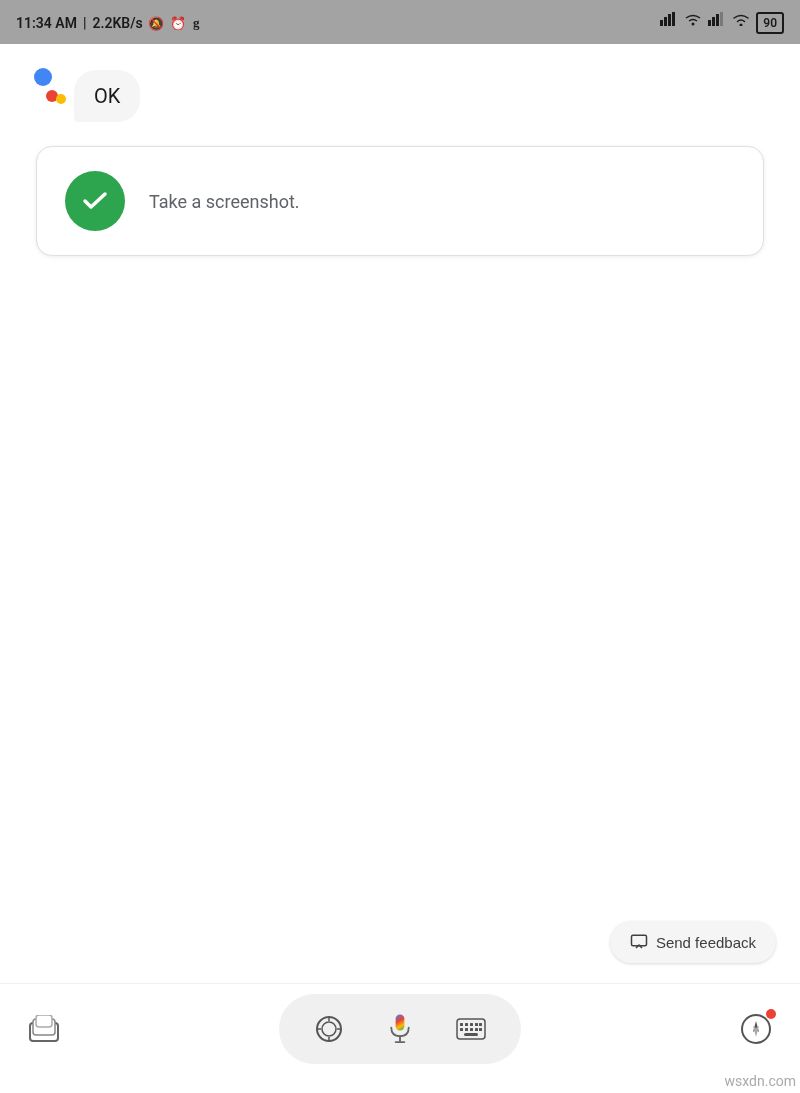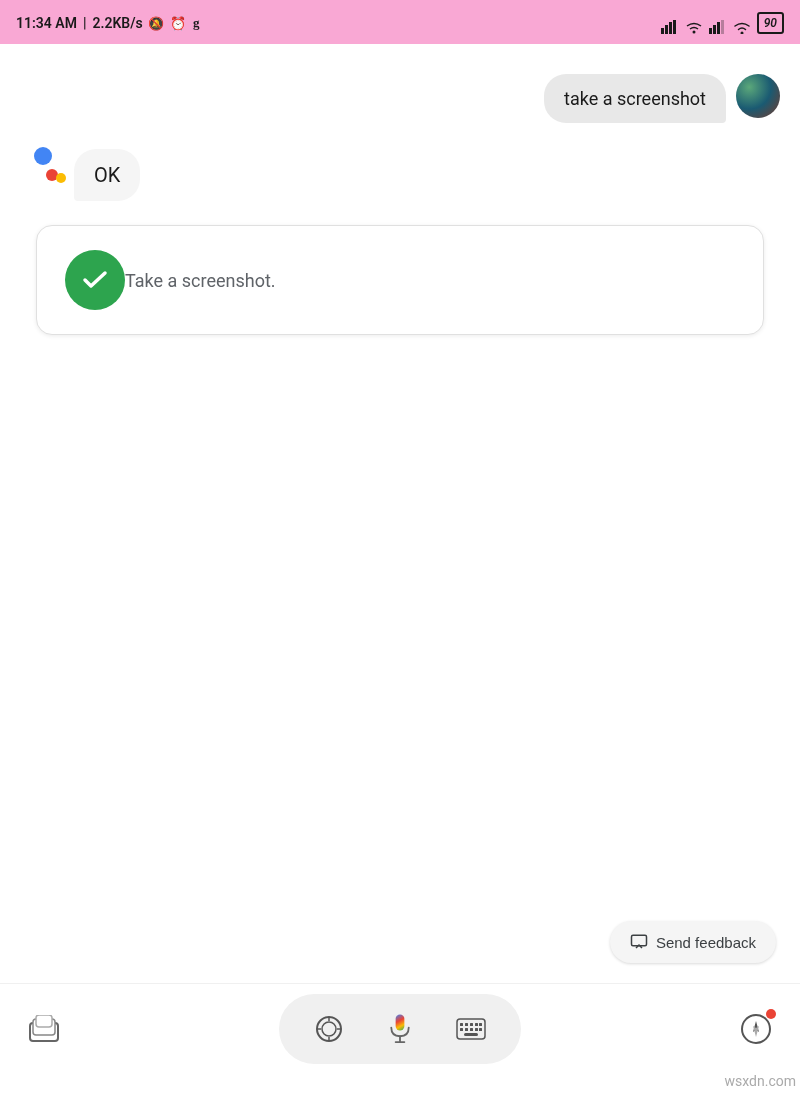--- a/index.html
+++ b/index.html
@@ -13,37 +13,36 @@
       overflow: hidden;
     }
 
     
     .status-bar {
       display: flex;
       justify-content: space-between;
       align-items: center;
       padding: 8px 16px 6px 16px;
       height: 44px;
-      background: #f9a8d4;
+      background: #a3a3a3;
     }
 
     .status-left {
       display: flex;
       align-items: center;
       gap: 6px;
       font-size: 14px;
       font-weight: 600;
       color: #1a1a1a;
     }
 
     .status-right {
       display: flex;
-      align-items: flex-end;
+      align-items: flex-start;
       gap: 6px;
-      font-style: italic;
     }
 
     .battery-box {
       border: 2px solid #1a1a1a;
       border-radius: 3px;
       padding: 2px 5px;
       font-size: 12px;
       font-weight: 600;
       color: #1a1a1a;
     }
@@ -108,20 +107,21 @@
 
     
     .action-card {
       background: #ffffff;
       border-radius: 16px;
       border: 1px solid #e0e0e0;
       padding: 24px 28px;
       margin: 4px 16px;
       display: flex;
       align-items: center;
+      gap: 24px;
       box-shadow: 0 1px 4px rgba(0,0,0,0.08);
     }
 
     .check-circle {
       width: 60px;
       height: 60px;
       border-radius: 50%;
       background: #2da44e;
       display: flex;
       align-items: center;
@@ -315,28 +315,20 @@
       <path d="M2 6 Q9 1 16 6" stroke="#1a1a1a" stroke-width="1.5" fill="none" stroke-linecap="round"></path>
     </svg>
     <div class="battery-box">
       <span>90</span>
     </div>
   </div>
 </div>
 
 <div class="chat-area">
 
-  <div class="user-message-container">
-    <div class="user-bubble">
-      <span>take a screenshot</span>
-    </div>
-    <div class="user-avatar">
-      <div class="user-avatar-inner"></div>
-    </div>
-  </div>
 
   <div class="assistant-message-container">
     <div class="ga-logo">
       <div class="ga-dot-blue"></div>
       <div class="ga-dot-red"></div>
       <div class="ga-dot-yellow"></div>
     </div>
     <div class="assistant-bubble">
       <span>OK</span>
     </div>

